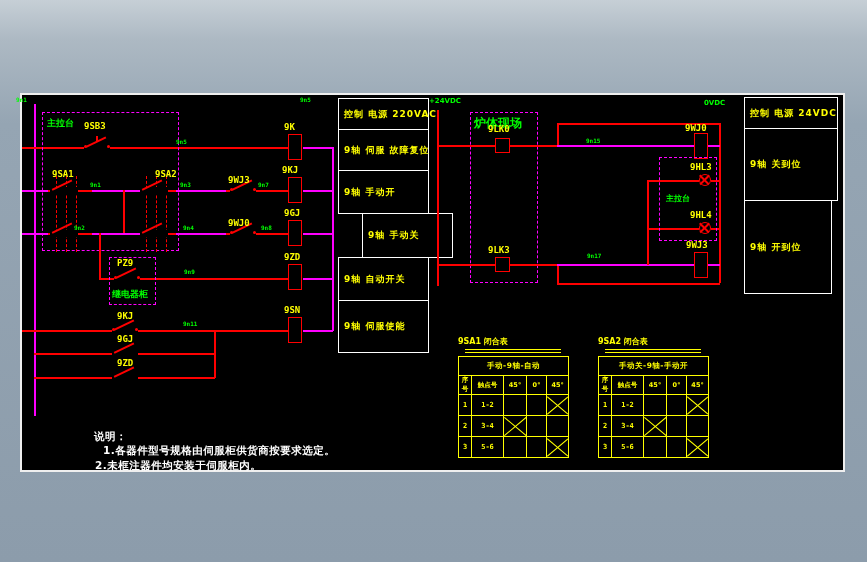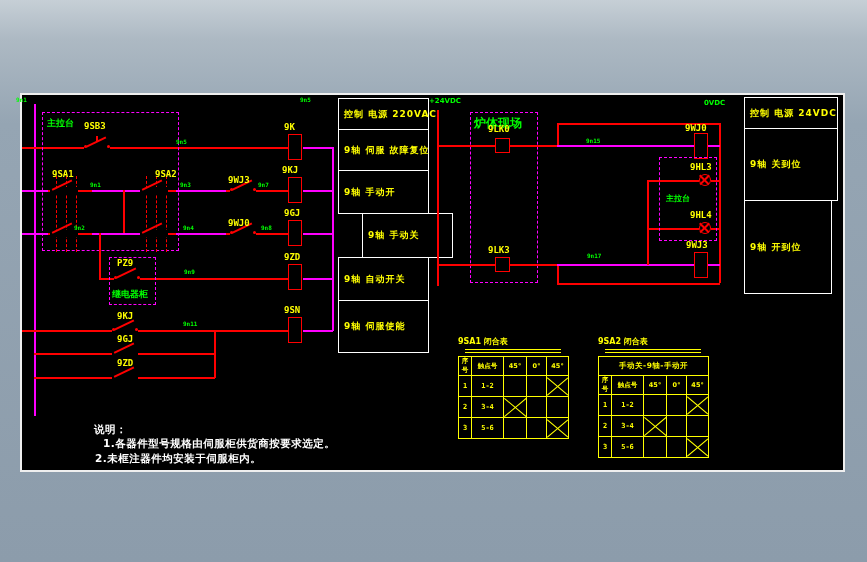--- a/index.html
+++ b/index.html
@@ -46,21 +46,21 @@
   table.ctable{border-collapse:collapse;table-layout:fixed;width:110px;}
   table.ctable th,table.ctable td{border:1px solid #ffff00;color:#ffff00;
     text-align:center;padding:0;overflow:hidden;font-weight:bold;}
   th.mode{font:bold 7.5px "DejaVu Sans",sans-serif;height:18px;letter-spacing:0.5px;}
   th.colh{font:bold 6.5px "DejaVu Sans",sans-serif;height:17px;}
   td.cell{font:bold 7px "DejaVu Sans Mono",monospace;height:20px;}
   td.markcell{position:relative;height:20px;}
   .xmark::before,.xmark::after{content:"";position:absolute;left:-15%;top:50%;width:130%;height:1px;background:#ffff00;}
   .xmark::before{transform:rotate(40deg);}
   .xmark::after{transform:rotate(-40deg);}
-  .note{position:absolute;color:#ffffff;font:bold 10.5px "DejaVu Sans",sans-serif;white-space:nowrap;letter-spacing:0.5px;}
+  .note{position:absolute;color:#ffffff;font:bold 10.5px "DejaVu Sans",sans-serif;white-space:nowrap;letter-spacing:0.5px;margin-top:7px;}
 </style>
 </head>
 <body>
 
 <div id="app">
   <div class="sheet"></div>
 
   <div>
 
     <div class="w vw mag" style="left:34px;top:104px;height:312px;"></div>
@@ -241,20 +241,23 @@
     <div class="tbl-underline"></div>
     <table class="ctable">
       <colgroup>
           <col style="width:13px">
           <col style="width:32px">
           <col style="width:23px">
           <col style="width:20px">
           <col style="width:22px">
         </colgroup>
       <tbody>
+          <tr>
+            <th class="mode" colspan="5">手动-9轴-自动</th>
+          </tr>
       <tr>
         <th class="colh">序号</th>
         <th class="colh">触点号</th>
         <th class="colh">45°</th>
         <th class="colh">0°</th>
         <th class="colh">45°</th>
       </tr>
       <tr>
         <td class="cell">1</td>
         <td class="cell">1-2</td>

